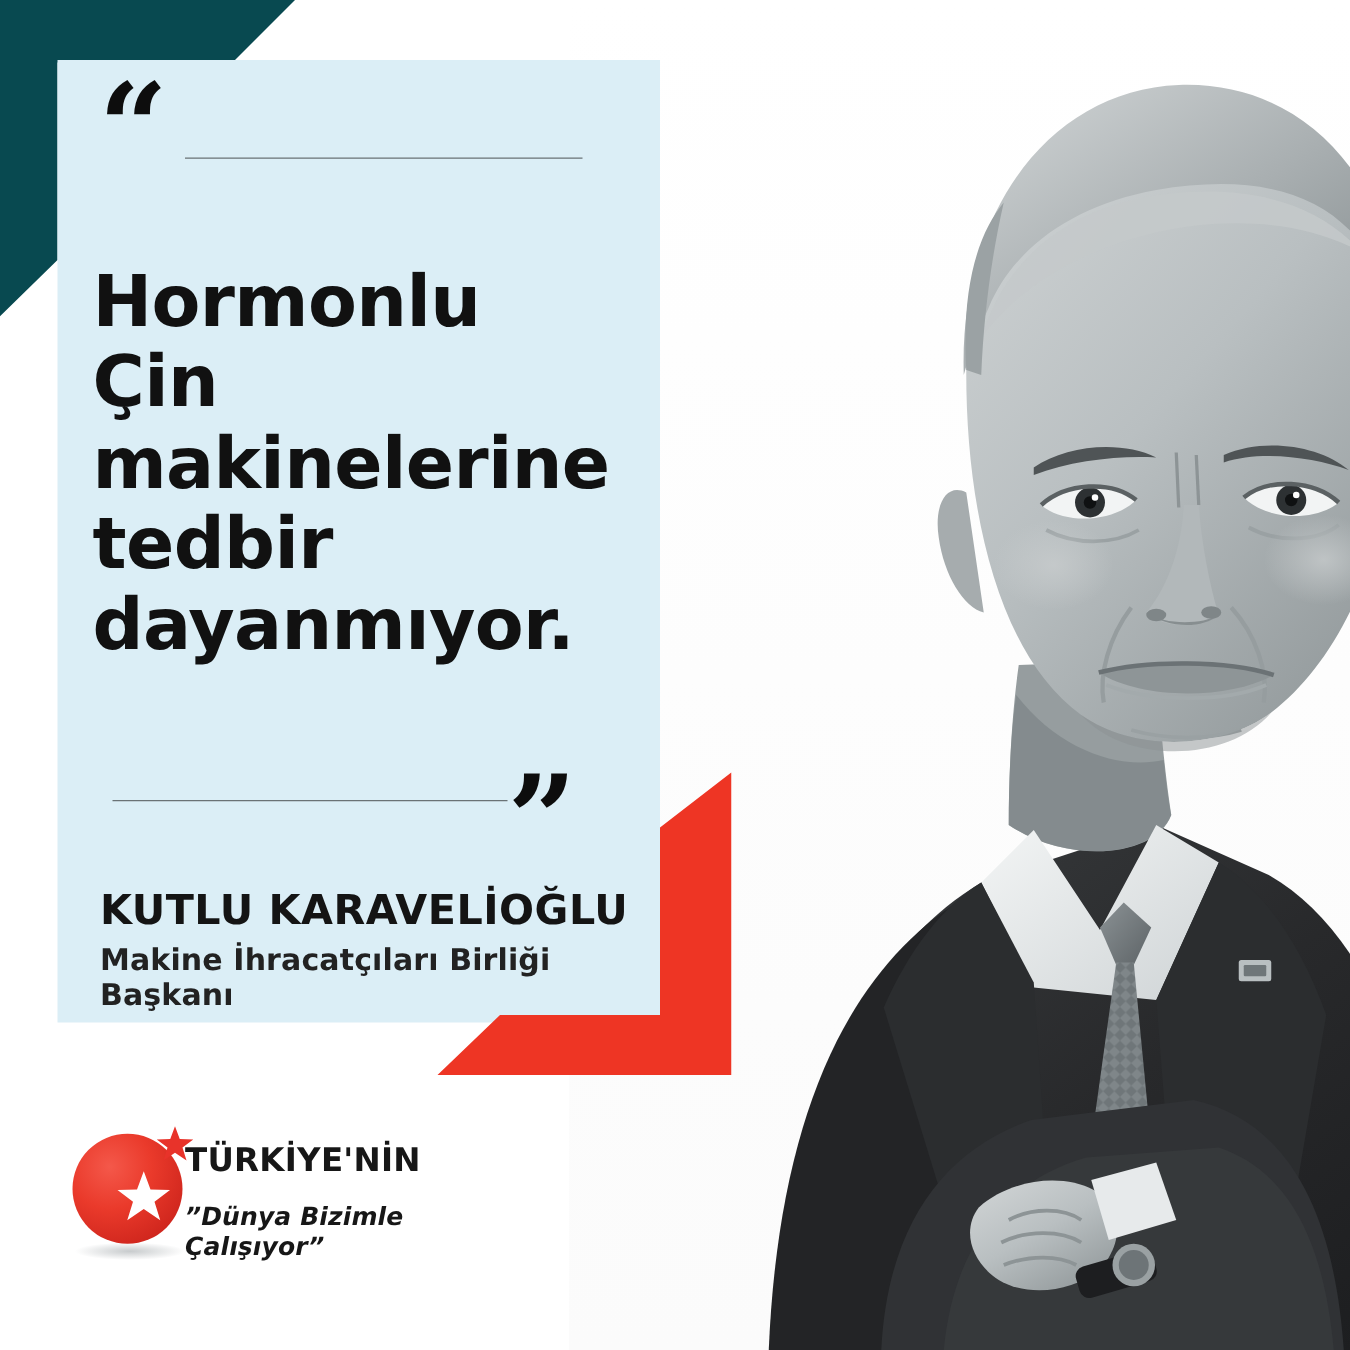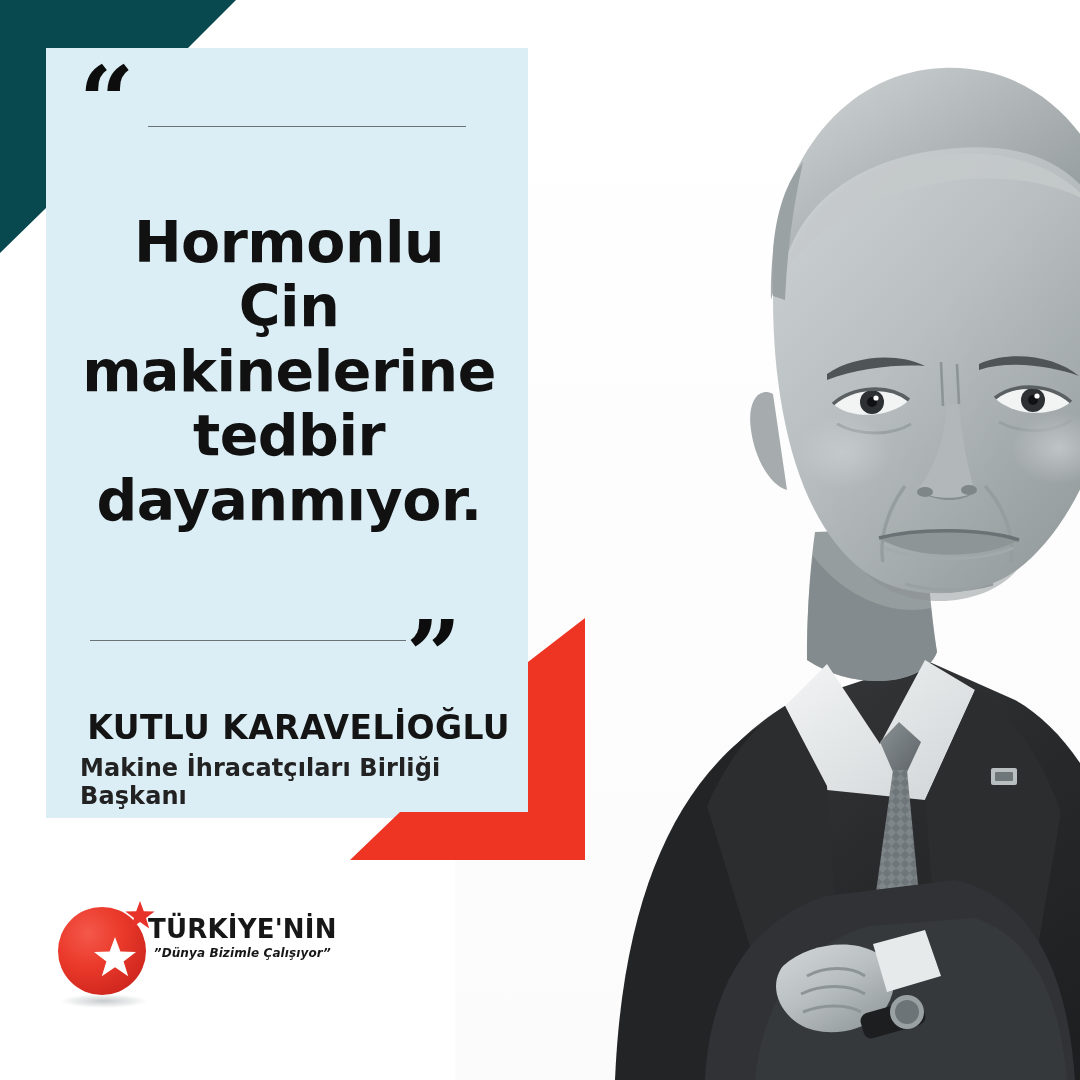--- a/index.html
+++ b/index.html
@@ -52,58 +52,57 @@
   }
   .quote-close{
     position:absolute;left:360px;top:560px;
     font-family:"DejaVu Serif","Liberation Serif",serif;
     font-size:96px;font-weight:700;color:#0d0d0d;
     line-height:1;letter-spacing:-2px;
   }
 
   .quote-text{
     position:absolute;left:28px;top:162px;width:430px;
-    text-align:center;
+    text-align:left;
     font-family:"DejaVu Sans","Liberation Sans",sans-serif;
     font-size:57px;font-weight:700;line-height:1.13;
     color:#111111;letter-spacing:-0.5px;
     white-space:pre-line;
   }
 
   .attrib{
     position:absolute;left:34px;top:660px;width:430px;text-align:left;
   }
   .attrib-name{
     font-family:"DejaVu Sans","Liberation Sans",sans-serif;
     font-size:33px;font-weight:700;color:#141414;letter-spacing:0.4px;
     line-height:1.2;
-    text-align:right;
   }
   .attrib-title{
     font-family:"DejaVu Sans","Liberation Sans",sans-serif;
     font-size:24px;font-weight:700;color:#222222;letter-spacing:0.1px;
     margin-top:6px;line-height:1.2;
   }
 
   
   .logo{
-    position:absolute;left:52px;top:893px;width:280px;height:118px;text-align:center;
+    position:absolute;left:52px;top:893px;width:280px;height:118px;
   }
   .logo-mark{position:absolute;left:0;top:0;width:108px;height:118px;}
   .logo-mark svg{display:block;}
   .logo-text{position:absolute;left:96px;top:22px;}
   .logo-line1,.logo-line2{
     font-family:"DejaVu Sans","Liberation Sans",sans-serif;
     font-weight:700;font-size:26px;color:#171717;
     letter-spacing:0.2px;line-height:1.09;
   }
   .logo-tag{
     font-family:"DejaVu Sans","Liberation Sans",sans-serif;
-    font-style:italic;font-weight:700;font-size:12px;color:#171717;
-    letter-spacing:0.1px;margin-top:3px;
+    font-style:italic;font-weight:700;font-size:20px;color:#171717;
+    letter-spacing:0.1px;margin-top:18px;
   }
 </style>
 </head>
 <body>
 
 <div class="canvas">
 
   <div class="portrait">
     <svg viewBox="0 0 625 1080" preserveAspectRatio="xMidYMin slice" aria-hidden="true">
       <defs>

